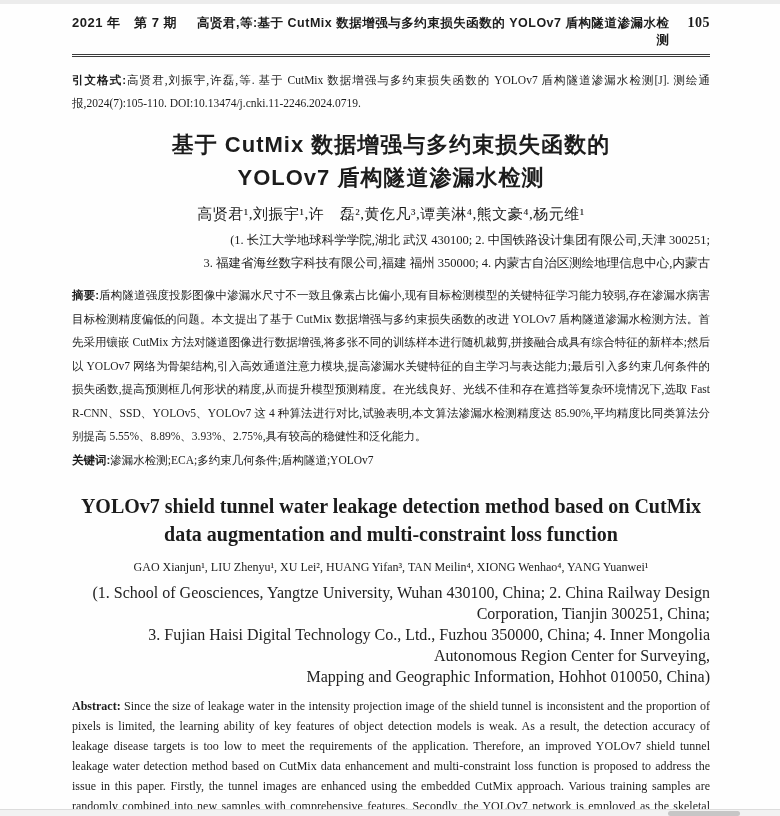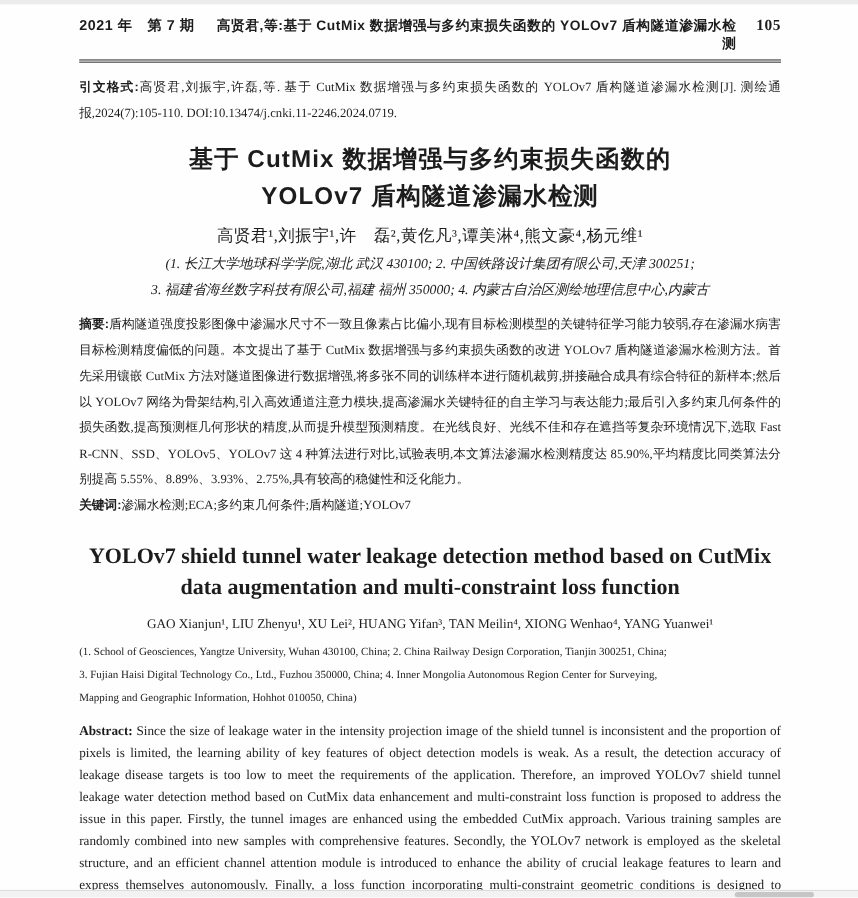--- a/index.html
+++ b/index.html
@@ -15,30 +15,30 @@
   .header-title { flex:1; text-align:right; font-size:12.5px; padding:0 18px; }
   .header-page { white-space:nowrap; font-family:"Liberation Serif",serif; font-size:14px; }
   .double-rule { margin-top:5px; height:3px; border-top:1px solid #3a3a3a; border-bottom:1px solid #3a3a3a; }
 
   .citation { margin-top:12px; font-size:11.5px; line-height:23px; text-align:justify; }
   .label-hei { font-family:"Liberation Sans","DejaVu Sans",sans-serif; font-weight:bold; }
 
   .title-cn { margin-top:13px; text-align:center; font-family:"Liberation Sans","DejaVu Sans",sans-serif;
               font-weight:bold; font-size:22px; line-height:33px; letter-spacing:1px; }
   .authors-cn { margin-top:11px; text-align:center; font-size:15px; letter-spacing:.5px; }
-  .affil-cn { margin-top:5px; text-align:center; font-size:12.5px; line-height:23px;font-style:italic; }
+  .affil-cn { margin-top:5px; text-align:right; font-size:12.5px; line-height:23px; }
 
   .abstract-cn { margin-top:9px; font-size:11.5px; line-height:23.5px; text-align:justify; }
   .keywords-cn { font-size:11.5px; line-height:23.5px; }
   .meta-row { display:flex; font-size:11.5px; line-height:23px; }
   .meta-item-1 { width:205px; } .meta-item-2 { width:147px; } .meta-item-3 { flex:1; }
 
   .title-en { margin-top:20px; text-align:center; font-weight:bold; font-size:20px; line-height:28px; }
   .authors-en { margin-top:12px; text-align:center; font-size:12px; }
-  .affil-en { margin-top:7px; text-align:left; font-size:10px; line-height:21px; color:#222; }
+  .affil-en { margin-top:7px; text-align:right; font-size:16px; line-height:21px; color:#222; }
 
   .abstract-en { margin-top:9px; font-size:12px; line-height:20px; text-align:justify; }
   .abstract-en .label-en { font-weight:bold; }
 
   .hscrollbar { position:absolute; left:0; right:0; bottom:0; height:7px; background:#f2f2f2; border-top:1px solid #dcdcdc; }
   .hscrollbar-thumb { position:absolute; top:1px; right:40px; width:72px; height:5px; background:#c6c6c6; border-radius:3px; }
 </style>
 </head>
 <body>
 

